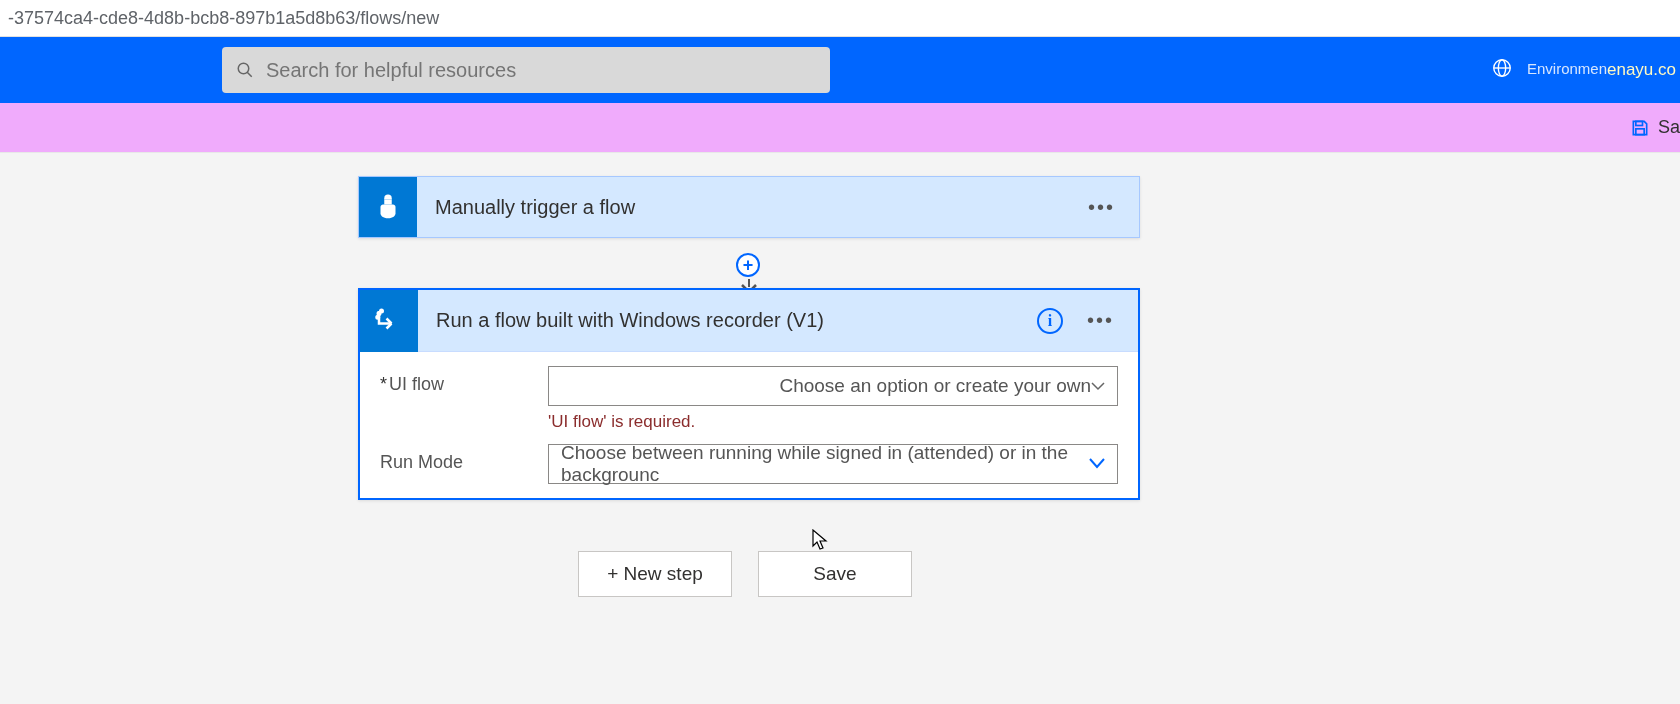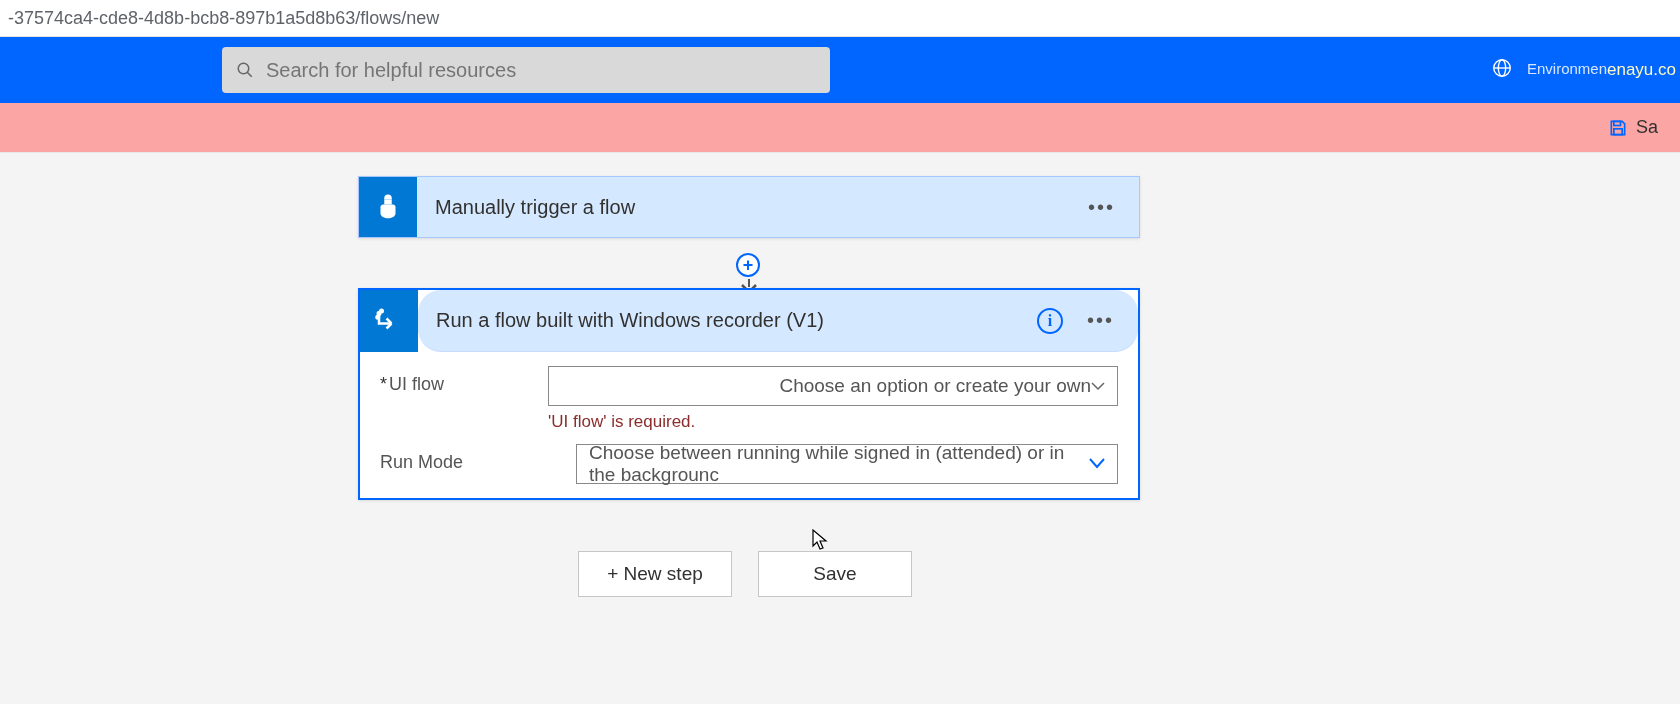--- a/index.html
+++ b/index.html
@@ -51,26 +51,26 @@
     padding-right: 4px;
     gap: 14px;
   }
   .env-text { display:flex; flex-direction:row; line-height:1.2; font-size:17px; }
   .env-text .line1 { font-size:15px; color:#d6e6ff; }
   .env-text .line2 { font-size:17px; color:#fef9c3; }
 
   
   .sub-toolbar {
     height: 50px;
-    background: #fca5a5;
+    background: #f0abfc;
     border-bottom: 1px solid #e8e8e8;
     display: flex;
     align-items: center;
     justify-content: flex-end;
-    padding-right: 22px;
+    padding-right: 0;
     gap: 8px;
   }
   .sub-toolbar .save-item { display:flex; align-items:center; gap:8px; color:#323130; font-size:18px; cursor:pointer;}
   .sub-toolbar .save-item svg { color:#0066ff; }
 
   
   .canvas {
     position: relative;
     width: 100%;
     height: calc(704px - 37px - 66px - 50px);
@@ -122,21 +122,20 @@
     border: 2px solid #0066ff;
   }
   .action-header {
     height: 62px;
     display:flex; align-items:stretch;
   }
   .action-header .card-body {
     flex:1; background:#d4e8ff; display:flex; align-items:center;
     padding: 0 18px; justify-content:space-between;
     border-bottom:1px solid #c8dcff;
-    border-radius:23px;
   }
   .action-header .right-icons { display:flex; align-items:center; gap:18px;}
   .info-circle {
     width:26px; height:26px; border:2px solid #0066ff; border-radius:50%;
     display:flex; align-items:center; justify-content:center;
     color:#0066ff; font-size:16px; font-weight:600; cursor:pointer;
     font-family: Georgia, serif;
   }
   .action-form {
     padding: 14px 20px 8px 20px;
@@ -272,21 +271,21 @@
             <span>Choose an option or create your own</span>
             <span class="chev">
               <svg width="14" height="10" viewBox="0 0 14 10">
                   <polyline points="1,2 7,8 13,2" fill="none" stroke="#666" stroke-width="1.5"></polyline>
                 </svg>
             </span>
           </div>
           <div class="validation">'UI flow' is required.</div>
         </div>
       </div>
-      <div class="form-row" style="margin-top:12px;gap:28px;">
+      <div class="form-row" style="margin-top:12px;">
         <div class="form-label">Run Mode</div>
         <div class="form-field">
           <div class="dropdown blue-chev">
             <span>Choose between running while signed in (attended) or in the backgrounc</span>
             <span class="chev">
               <svg width="16" height="12" viewBox="0 0 16 12">
                   <polyline points="1,2 8,10 15,2" fill="none" stroke="#0066ff" stroke-width="2"></polyline>
                 </svg>
             </span>
           </div>

